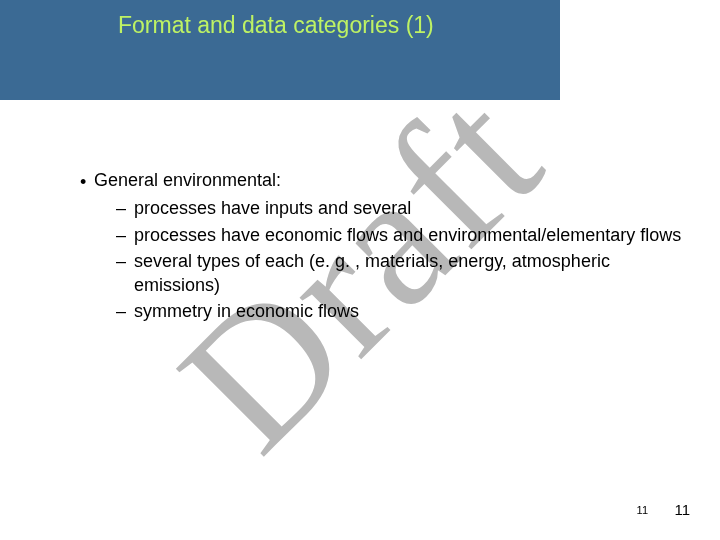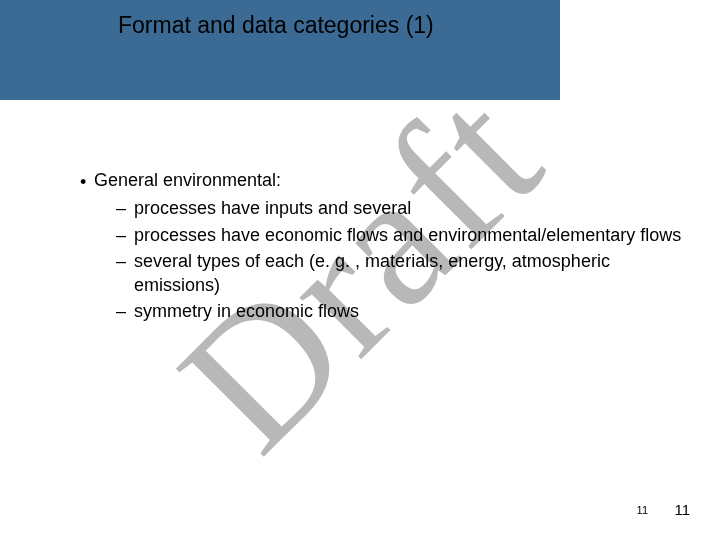--- a/index.html
+++ b/index.html
@@ -7,21 +7,21 @@
   .title-bar {
     position: absolute;
     top: 0; left: 0;
     width: 560px;
     height: 100px;
     background: #3b6a94;
     padding-left: 118px;
     padding-top: 12px;
   }
   .title-text {
-    color: #000000;
+    color: #bef264;
     font-size: 23px;
     font-weight: 400;
   }
   .watermark {
     position: absolute;
     left: 50%;
     top: 50%;
     transform: translate(-50%, -50%) rotate(-45deg);
     font-size: 190px;
     font-weight: 400;

